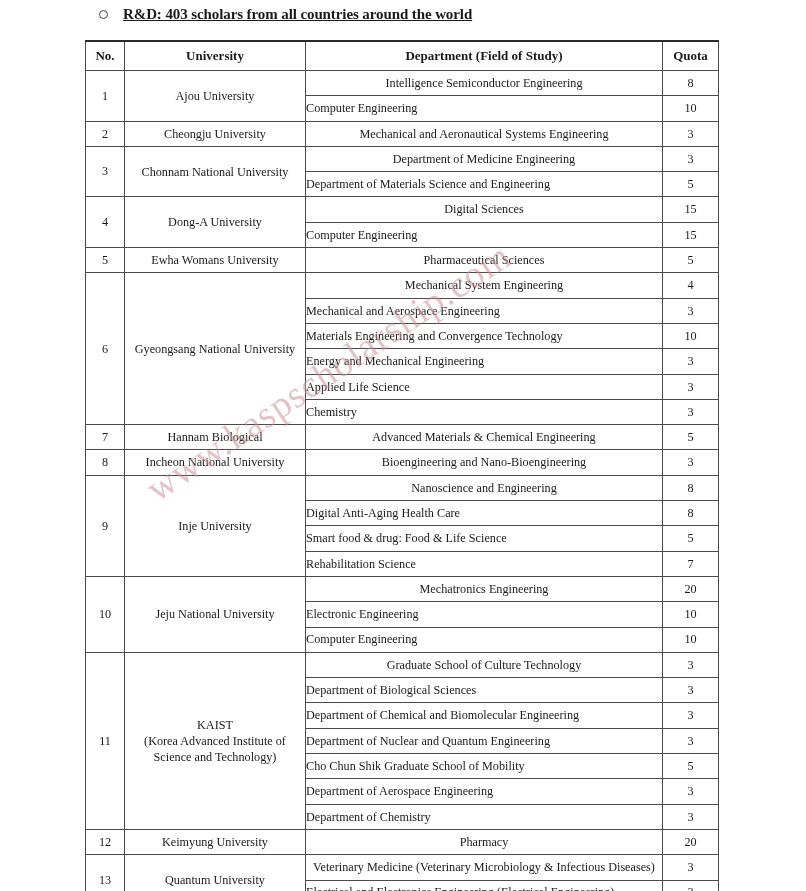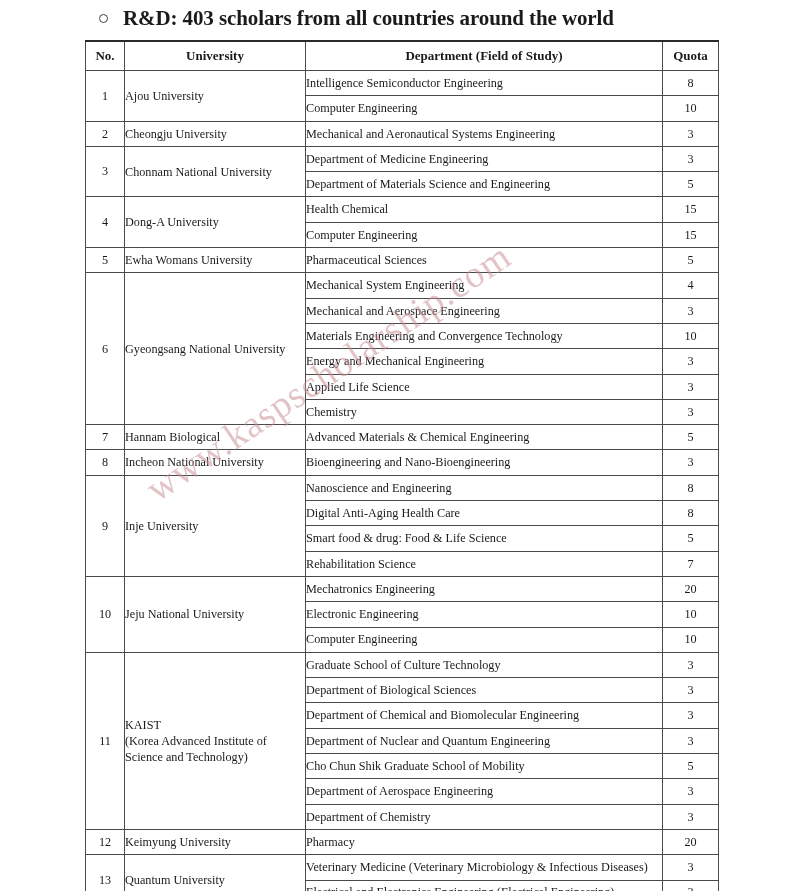--- a/index.html
+++ b/index.html
@@ -57,24 +57,25 @@
     width: 7px;
     height: 7px;
     border: 1.3px solid #444;
     border-radius: 50%;
     background: transparent;
     margin-right: 15px;
     margin-left: 14px;
     flex: 0 0 auto;
   }
   #heading-title {
-    font-size: 21px;
+    font-size: 15px;
     font-weight: bold;
     letter-spacing: -0.1px;
     white-space: nowrap;
+    text-decoration: underline;
   }
 
   
   #scholars-table {
     position: absolute;
     left: 85px;
     top: 40px;
     width: 633px;
     border-collapse: collapse;
     table-layout: fixed;
@@ -127,21 +128,21 @@
   td.dept-cell {
     padding-left: 7px;
     text-align: left;
     white-space: nowrap;
     overflow: hidden;
   }
   td.quota-cell {
     text-align: center;
   }
   
-  tr.group-start > td { border-top: 1.4px solid #3a3a3a; }
+  tr.group-start > td { border-top: 1.4px solid #3a3a3a; text-align: center; }
 </style>
 </head>
 <body>
 
 <div id="watermark-layer">
   <div id="watermark-text">www.kaspscholarship.com</div>
 </div>
 
 <div id="heading-row">
   <span id="heading-bullet"></span>
@@ -194,21 +195,21 @@
       </tr>
       <tr>
         <td class="dept-cell">Department of Materials Science and Engineering</td>
         <td class="quota-cell">5</td>
       </tr>
       <tr class="group-start">
         <td class="no-cell" rowspan="2">4</td>
         <td class="univ-cell" rowspan="2">
           <span class="univ-multiline">Dong-A University</span>
         </td>
-        <td class="dept-cell">Health Chemical</td>
+        <td class="dept-cell">Digital Sciences</td>
         <td class="quota-cell">15</td>
       </tr>
       <tr>
         <td class="dept-cell">Computer Engineering</td>
         <td class="quota-cell">15</td>
       </tr>
       <tr class="group-start">
         <td class="no-cell" rowspan="1">5</td>
         <td class="univ-cell" rowspan="1">
           <span class="univ-multiline">Ewha Womans University</span>

